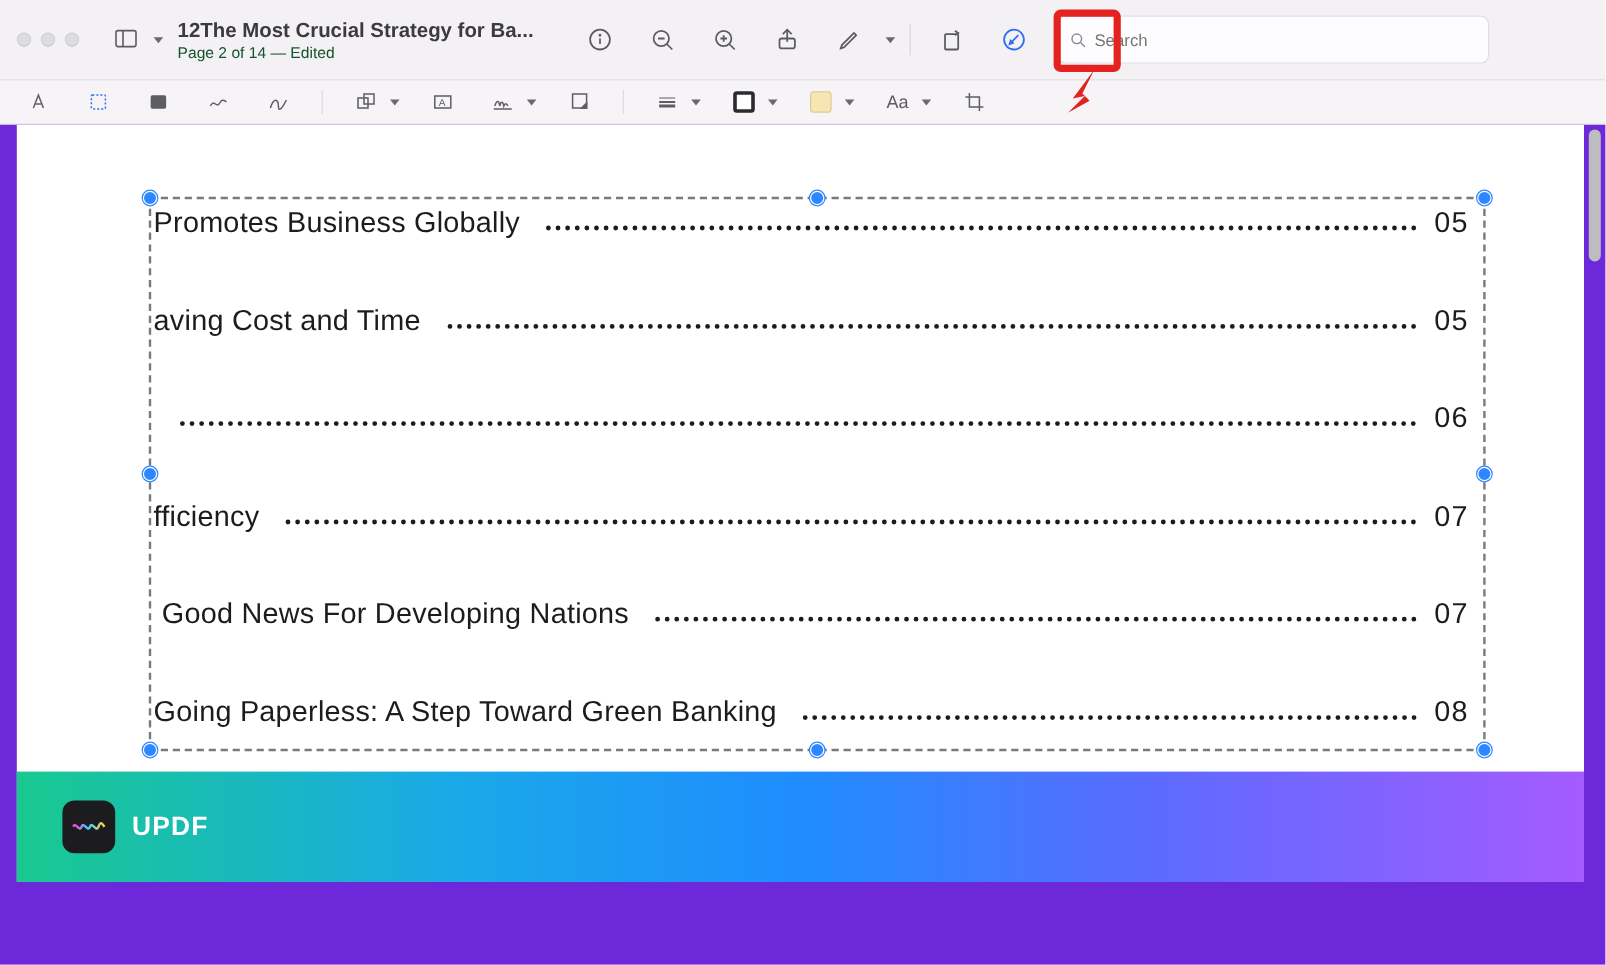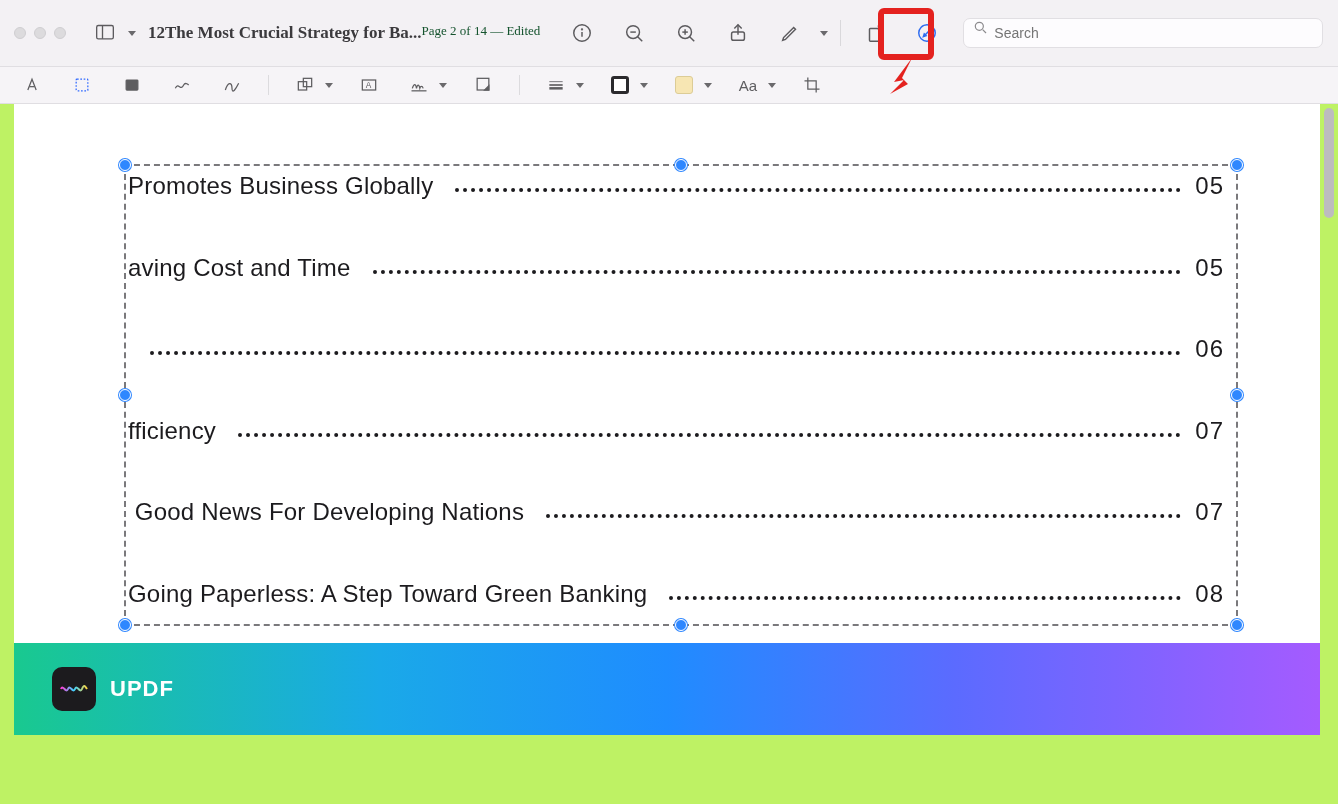--- a/index.html
+++ b/index.html
@@ -4,45 +4,45 @@
 <style>
 * { margin:0; padding:0; box-sizing:border-box; }
 body { font-family: -apple-system, "Helvetica Neue", Arial, sans-serif; width:1338px; height:804px; background:#fff; overflow:hidden; position:relative; }
 
 
 .titlebar { height:67px; background:#f3f1f4; border-bottom:1px solid #e0dee2; display:flex; align-items:center; padding:0 14px; gap:8px; position:relative; }
 .traffic { display:flex; gap:8px; margin-right:14px; }
 .dot { width:12px; height:12px; border-radius:50%; background:#dcdbdd; border:1px solid #cfced1; }
 .sidebar-btn { width:34px; height:28px; display:flex; align-items:center; justify-content:center; color:#5c5b5e; }
 .chev-mini { margin-left:-2px; }
-.doc-info { display:flex; flex-direction:row; margin-left:4px; margin-right:12px; min-width:310px;font-family:Liberation Serif, serif; }
+.doc-info { display:flex; flex-direction:column; margin-left:4px; margin-right:12px; min-width:310px; }
 .doc-title { font-size:17px; font-weight:700; color:#3b3a3d; white-space:nowrap; overflow:hidden; text-overflow:ellipsis; max-width:320px; }
 .doc-sub { font-size:13px; color:#14532d; }
 .tb-icon { width:44px; height:38px; display:flex; align-items:center; justify-content:center; color:#5c5b5e; border-radius:7px; }
 .tb-icon svg { width:22px; height:22px; stroke:#5c5b5e; fill:none; stroke-width:1.6; }
 .tb-sep { width:1px; height:26px; background:#d9d8db; margin:0 4px; }
-.search-wrap { flex:1; max-width:360px; margin-left:6px; display:flex; background:#fdfcfe; border:1px solid #e1dfe3; border-radius:7px; height:30px; padding:0 8px; color:#9a999c; }
+.search-wrap { flex:1; max-width:360px; margin-left:6px; display:flex; align-items:center; background:#fdfcfe; border:1px solid #e1dfe3; border-radius:7px; height:40px; padding:0 8px; color:#9a999c; }
 .search-wrap svg { width:16px; height:16px; stroke:#8b8a8d; }
 .search-wrap input { border:none; outline:none; background:transparent; font-size:14px; color:#444; margin-left:6px; flex:1; }
 .highlight-frame { position:absolute; top:8px; left:878px; width:56px; height:52px; border:6px solid #e4221f; border-radius:6px; pointer-events:none; z-index:40; }
 .highlight-arrow { position:absolute; top:54px; left:884px; z-index:40; pointer-events:none; }
 
 
 .markbar { height:37px; background:#f6f4f7; border-bottom:1px solid #e0dee2; display:flex; align-items:center; padding:0 18px; gap:22px; }
 .mk-icon { width:28px; height:22px; display:flex; align-items:center; justify-content:center; color:#5e5d60; }
 .mk-icon svg { width:20px; height:20px; stroke:#5e5d60; fill:none; stroke-width:1.5; }
 .mk-icon.active svg rect { stroke:#2f68ff; }
 .mk-sep { width:1px; height:20px; background:#dcdbde; }
 .mk-chev { margin-left:-16px; }
 .swatch { width:18px; height:18px; border-radius:3px; }
 .swatch.border { border:3px solid #2b2a2d; background:#fff; }
 .swatch.fill { background:#f7e6b3; border:1px solid #dccc96; }
 
 
-.viewport { position:absolute; top:104px; left:0; right:0; bottom:0; background:#bef264; overflow:hidden; }
+.viewport { position:absolute; top:104px; left:0; right:0; bottom:0; background:#6d28d9; overflow:hidden; }
 .page { position:absolute; left:14px; top:0; width:1306px; height:631px; background:#fff; }
 .selection { position:absolute; left:110px; top:60px; width:1114px; height:462px; border:2px dashed #7a797c; background:#fff; }
 .sel-handle { position:absolute; width:12px; height:12px; border-radius:50%; background:#2f87ff; border:1px solid #fff; box-shadow:0 0 0 1px #2f87ff; }
 .h-tl{top:-7px;left:-7px}.h-tr{top:-7px;right:-7px}.h-bl{bottom:-7px;left:-7px}.h-br{bottom:-7px;right:-7px}
 .h-tc{top:-7px;left:calc(50% - 6px)}.h-bc{bottom:-7px;left:calc(50% - 6px)}
 .h-ml{top:calc(50% - 6px);left:-7px}.h-mr{top:calc(50% - 6px);right:-7px}
 
 .toc { position:absolute; left:2px; right:6px; top:2px; bottom:2px; display:flex; flex-direction:column; justify-content:space-between; padding:4px 0 4px 0; }
 .toc-row { display:flex; align-items:baseline; font-size:24px; color:#1c1b1e; font-weight:400; padding:0 6px 0 0; height:38px; }
 .toc-title { white-space:nowrap; letter-spacing:0.2px; }

